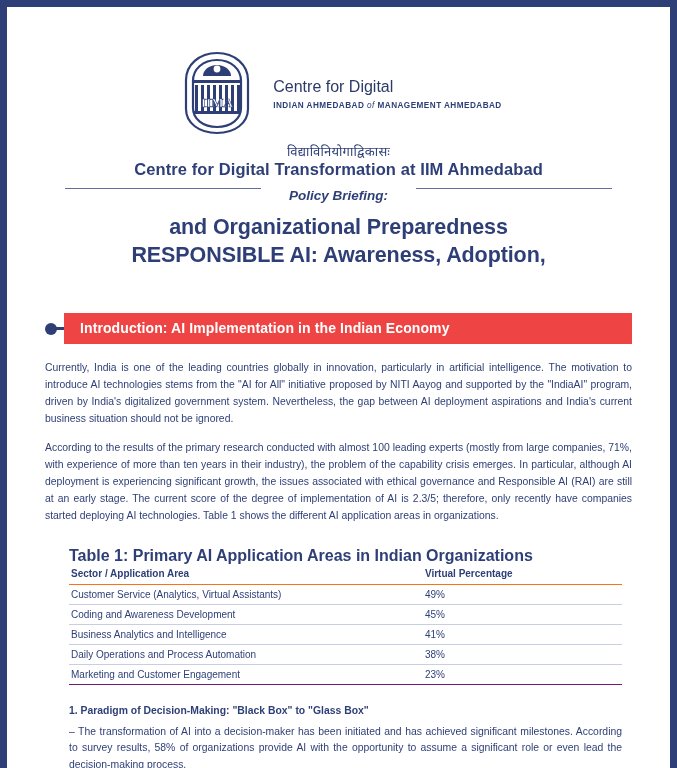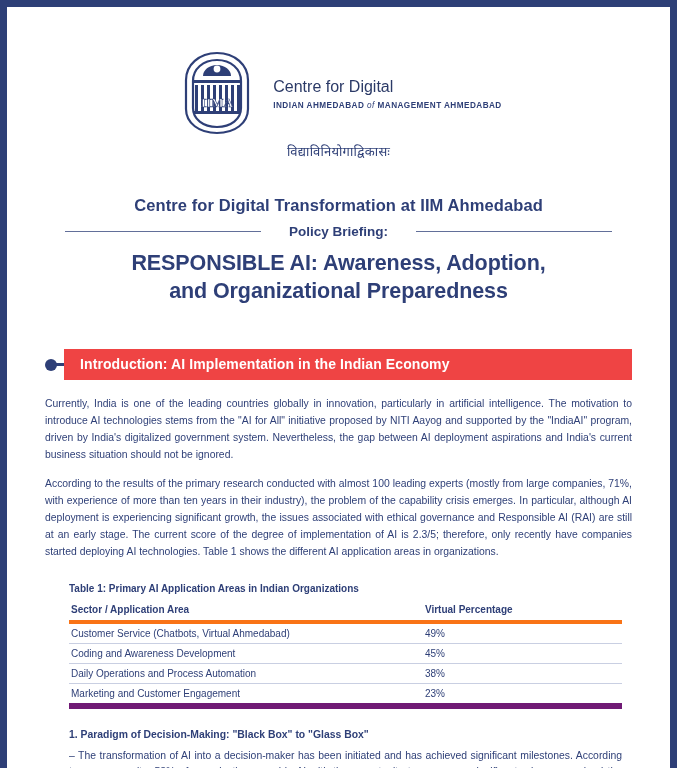--- a/index.html
+++ b/index.html
@@ -59,34 +59,34 @@
   .logo-devanagari {
     text-align: center;
     font-size: 13px;
     color: #2e3f77;
     margin-top: 3px;
     letter-spacing: 0.3px;
   }
 
   
   .title-wrap {
-    margin-top: 36px;
     text-align: center;
   }
   .org-line {
     font-size: 16.5px;
     font-weight: 600;
     color: #2e3f77;
     letter-spacing: 0.1px;
   }
   .rule-row {
     display: flex;
-    align-items: center;
+    align-items: flex-start;
     gap: 28px;
     margin: 9px 20px 0 20px;
+    font-style: italic;
   }
   .rule-row .hr {
     flex: 1 1 auto;
     height: 1px;
     background: #2e3f77;
     opacity: 0.75;
   }
   .policy-briefing {
     font-size: 13.5px;
     font-weight: 600;
@@ -143,44 +143,44 @@
   }
   .body-p.tight { margin-top: 13px; }
 
   
   .table-block {
     margin-top: 22px;
     padding-left: 24px;
     padding-right: 10px;
   }
   .table-caption {
-    font-size: 10px;
-    font-weight: 700;
-    color: #2e3f77;
-    margin-bottom: 7px;
+    font-size: 16px;
+    font-weight: 700;
+    color: #2e3f77;
+    margin-bottom: 0;
   }
   table.data {
     width: 100%;
     border-collapse: collapse;
     font-size: 10px;
     color: #2e3f77;
   }
   table.data th {
     text-align: left;
     font-weight: 700;
     font-size: 10px;
     padding: 3px 4px 5px 2px;
-    border-bottom: 4px solid #f97316;
+    border-bottom: 1px solid #f97316;
   }
   table.data td {
     padding: 4px 4px 4px 2px;
     border-bottom: 1px solid #c9cfe2;
     font-size: 10px;
   }
-  table.data tr:last-child td { border-bottom: 6px solid #701a75; }
+  table.data tr:last-child td { border-bottom: 1px solid #701a75; }
   table.data th.col2, table.data td.col2 { width: 36%; }
 
   
   .sub-head {
     margin-top: 20px;
     padding-left: 24px;
     font-size: 10.4px;
     font-weight: 700;
     color: #2e3f77;
   }
@@ -238,22 +238,22 @@
     <div class="logo-devanagari">विद्याविनियोगाद्विकासः</div>
 
     <div class="title-wrap">
       <div class="org-line">Centre for Digital Transformation at IIM Ahmedabad</div>
       <div class="rule-row">
         <div class="hr"></div>
         <div class="policy-briefing">Policy Briefing:</div>
         <div class="hr"></div>
       </div>
       <div class="main-title">
+        <div>and Organizational Preparedness</div>
         <div>RESPONSIBLE AI: Awareness, Adoption,</div>
-        <div>and Organizational Preparedness</div>
       </div>
     </div>
 
     <div class="banner-wrap">
       <div class="banner-dot"></div>
       <div class="banner-line"></div>
       <div class="banner">Introduction: AI Implementation in the Indian Economy</div>
     </div>
 
     <p class="body-p">Currently, India is one of the leading countries globally in innovation, particularly in artificial intelligence. The motivation to introduce AI technologies stems from the "AI for All" initiative proposed by NITI Aayog and supported by the "IndiaAI" program, driven by India's digitalized government system. Nevertheless, the gap between AI deployment aspirations and India's current business situation should not be ignored.</p>
@@ -263,26 +263,30 @@
       <div class="table-caption">Table 1: Primary AI Application Areas in Indian Organizations</div>
       <table class="data">
         <thead>
           <tr>
             <th>Sector / Application Area</th>
             <th class="col2">Virtual Percentage</th>
           </tr>
         </thead>
         <tbody>
           <tr>
-            <td>Customer Service (Chatbots, Virtual Ahmedabad)</td>
+            <td>Customer Service (Analytics, Virtual Assistants)</td>
             <td class="col2">49%</td>
           </tr>
           <tr>
             <td>Coding and Awareness Development</td>
             <td class="col2">45%</td>
+          </tr>
+          <tr>
+            <td>Business Analytics and Intelligence</td>
+            <td class="col2">41%</td>
           </tr>
           <tr>
             <td>Daily Operations and Process Automation</td>
             <td class="col2">38%</td>
           </tr>
           <tr>
             <td>Marketing and Customer Engagement</td>
             <td class="col2">23%</td>
           </tr>
         </tbody>

